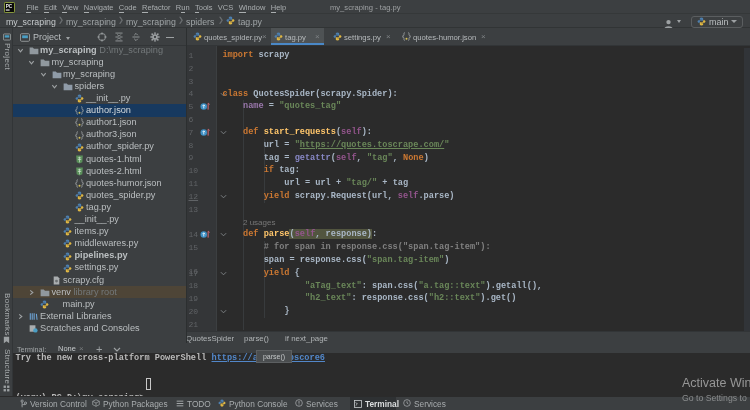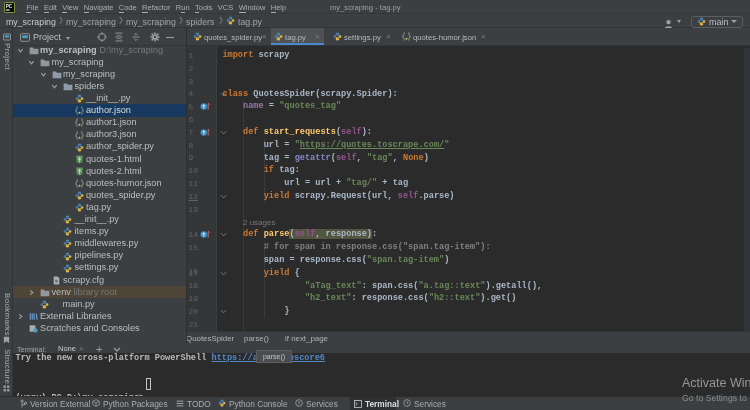--- a/index.html
+++ b/index.html
@@ -244,21 +244,21 @@
       <div class="tree" style="left:74.5px; top:226.10000000000002px; color:#bbbfc1; font-weight:normal;">items.py</div>
       <svg class="abs" style="left:63.1px; top:239.39999999999998px;" width="9" height="9" viewBox="0 0 16 16">
         <path d="M8 1 C5 1 5 2.5 5 3.5 L5 5 L8.2 5 L8.2 5.7 L3.5 5.7 C1.8 5.7 1 7 1 8 C1 9 1.8 10.3 3.5 10.3 L5 10.3 L5 8.8 C5 7.5 6 6.8 7 6.8 L10 6.8 C11 6.8 11 6 11 5 L11 3.5 C11 2.5 11 1 8 1 Z" fill="#4d7fae"></path>
         <path d="M8 15 C11 15 11 13.5 11 12.5 L11 11 L7.8 11 L7.8 10.3 L12.5 10.3 C14.2 10.3 15 9 15 8 C15 7 14.2 5.7 12.5 5.7 L11 5.7 L11 7.2 C11 8.5 10 9.2 9 9.2 L6 9.2 C5 9.2 5 10 5 11 L5 12.5 C5 13.5 5 15 8 15 Z" fill="#dfb743"></path>
       </svg>
       <div class="tree" style="left:74.5px; top:238.2px; color:#bbbfc1; font-weight:normal;">middlewares.py</div>
       <svg class="abs" style="left:63.1px; top:251.5px;" width="9" height="9" viewBox="0 0 16 16">
         <path d="M8 1 C5 1 5 2.5 5 3.5 L5 5 L8.2 5 L8.2 5.7 L3.5 5.7 C1.8 5.7 1 7 1 8 C1 9 1.8 10.3 3.5 10.3 L5 10.3 L5 8.8 C5 7.5 6 6.8 7 6.8 L10 6.8 C11 6.8 11 6 11 5 L11 3.5 C11 2.5 11 1 8 1 Z" fill="#4d7fae"></path>
         <path d="M8 15 C11 15 11 13.5 11 12.5 L11 11 L7.8 11 L7.8 10.3 L12.5 10.3 C14.2 10.3 15 9 15 8 C15 7 14.2 5.7 12.5 5.7 L11 5.7 L11 7.2 C11 8.5 10 9.2 9 9.2 L6 9.2 C5 9.2 5 10 5 11 L5 12.5 C5 13.5 5 15 8 15 Z" fill="#dfb743"></path>
       </svg>
-      <div class="tree" style="left:74.5px; top:250.3px; color:#bbbfc1; font-weight:normal;">pipelines.py</div>
+      <div class="tree" style="left:74.5px; top:250.3px; color:#bbbfc1; font-weight:bold;">pipelines.py</div>
       <svg class="abs" style="left:63.1px; top:263.59999999999997px;" width="9" height="9" viewBox="0 0 16 16">
         <path d="M8 1 C5 1 5 2.5 5 3.5 L5 5 L8.2 5 L8.2 5.7 L3.5 5.7 C1.8 5.7 1 7 1 8 C1 9 1.8 10.3 3.5 10.3 L5 10.3 L5 8.8 C5 7.5 6 6.8 7 6.8 L10 6.8 C11 6.8 11 6 11 5 L11 3.5 C11 2.5 11 1 8 1 Z" fill="#4d7fae"></path>
         <path d="M8 15 C11 15 11 13.5 11 12.5 L11 11 L7.8 11 L7.8 10.3 L12.5 10.3 C14.2 10.3 15 9 15 8 C15 7 14.2 5.7 12.5 5.7 L11 5.7 L11 7.2 C11 8.5 10 9.2 9 9.2 L6 9.2 C5 9.2 5 10 5 11 L5 12.5 C5 13.5 5 15 8 15 Z" fill="#dfb743"></path>
       </svg>
       <div class="tree" style="left:74.5px; top:262.4px; color:#bbbfc1; font-weight:normal;">settings.py</div>
       <svg class="abs" style="left:51.6px; top:275.7px;" width="9" height="9" viewBox="0 0 16 16">
         <path d="M3 1 L10 1 L13 4 L13 15 L3 15 Z" fill="#a9adaf"></path>
         <circle cx="8" cy="9" r="2.5" fill="#6b6f71"></circle>
       </svg>
       <div class="tree" style="left:63px; top:274.5px; color:#bbbfc1; font-weight:normal;">scrapy.cfg</div>
@@ -423,21 +423,21 @@
 
   <div id="tooltip" class="abs">parse()</div>
 
   <div id="statusbar" class="abs"></div>
   <div id="sbitems">
       <svg class="abs" style="left:20px; top:399px;" width="7" height="9" viewBox="0 0 10 13">
         <circle cx="3" cy="3" r="1.6" fill="none" stroke="#a8acae" stroke-width="1.2"></circle>
         <circle cx="8" cy="6" r="1.6" fill="none" stroke="#a8acae" stroke-width="1.2"></circle>
         <path d="M3 4.5 L3 12 M3 9 C3 7 8 9 8 7.5" stroke="#a8acae" stroke-width="1.2" fill="none"></path>
       </svg>
-      <div class="sbitem" style="left:30px; top:399px;">Version External</div>
+      <div class="sbitem" style="left:30px; top:399px;">Version Control</div>
       <svg class="abs" style="left:92px; top:399px;" width="8" height="8" viewBox="0 0 12 12">
         <path d="M6 1 L11 3.5 L6 6 L1 3.5 Z M1 3.5 L1 8.5 L6 11 L11 8.5 L11 3.5 M6 6 L6 11" stroke="#a8acae" stroke-width="1" fill="none"></path>
       </svg>
       <div class="sbitem" style="left:103px; top:399px;">Python Packages</div>
       <svg class="abs" style="left:176px; top:400px;" width="8" height="7" viewBox="0 0 12 10">
         <path d="M1 1.5 L11 1.5 M1 5 L11 5 M1 8.5 L11 8.5" stroke="#a8acae" stroke-width="1.4"></path>
       </svg>
       <div class="sbitem" style="left:187px; top:399px;">TODO</div>
       <svg class="abs" style="left:218px; top:399px;" width="8" height="8" viewBox="0 0 16 16">
         <path d="M8 1 C5 1 5 2.5 5 3.5 L5 5 L8.2 5 L8.2 5.7 L3.5 5.7 C1.8 5.7 1 7 1 8 C1 9 1.8 10.3 3.5 10.3 L5 10.3 L5 8.8 C5 7.5 6 6.8 7 6.8 L10 6.8 C11 6.8 11 6 11 5 L11 3.5 C11 2.5 11 1 8 1 Z" fill="#4d7fae"></path>

